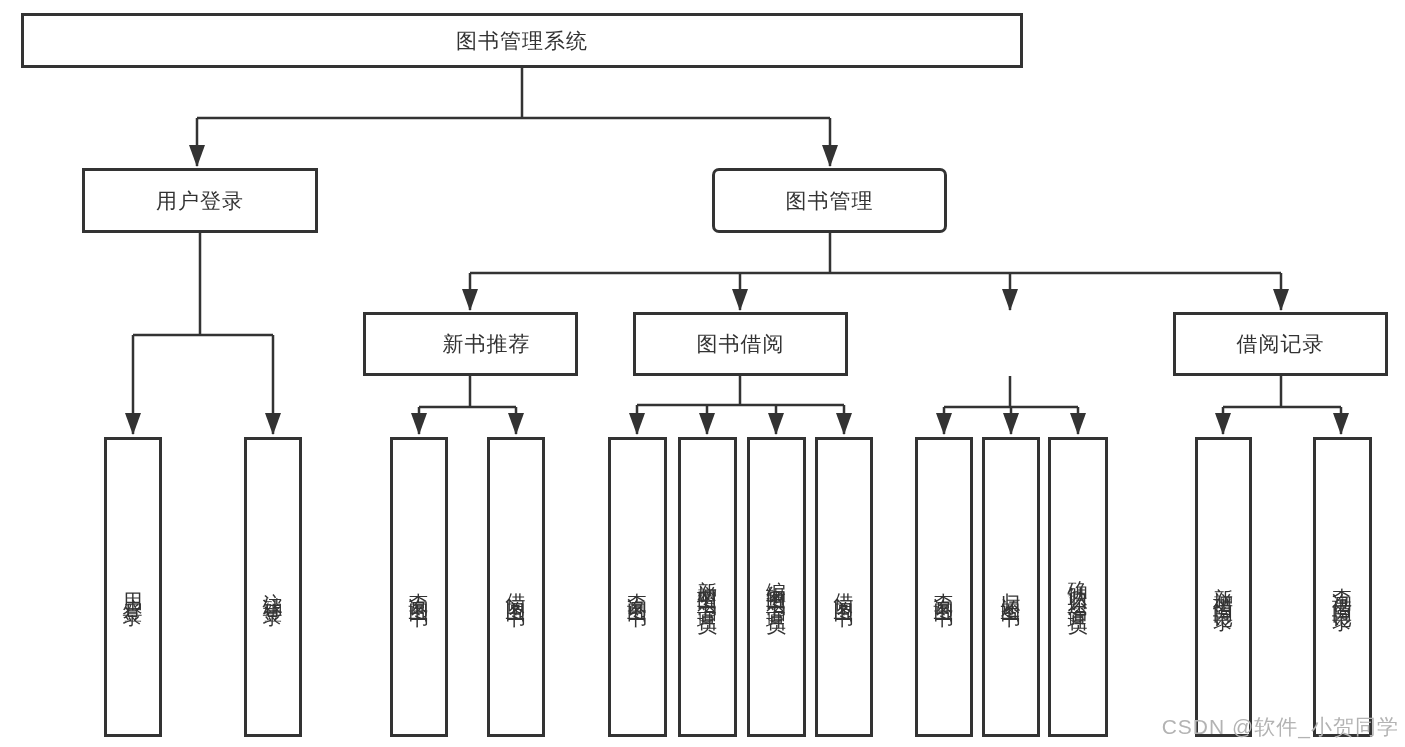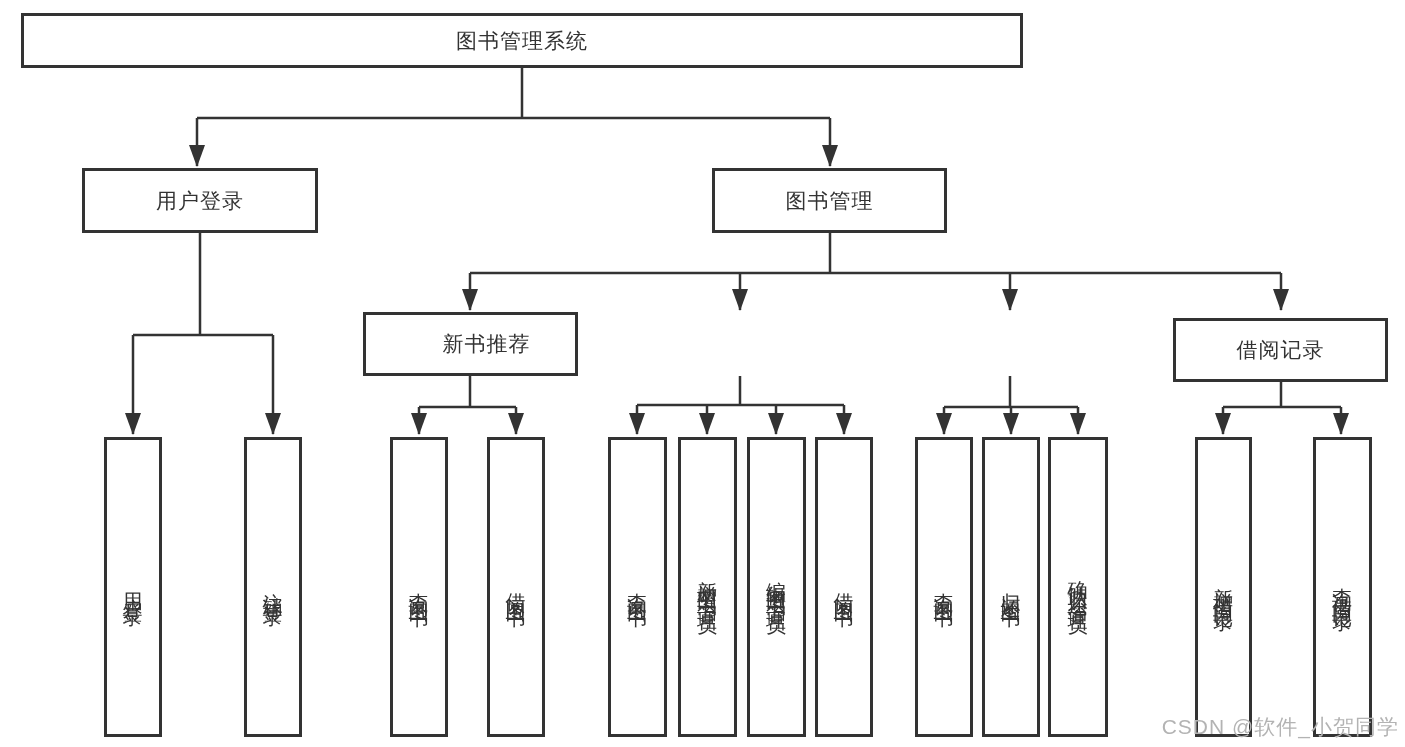--- a/index.html
+++ b/index.html
@@ -98,24 +98,25 @@
     <line class="ln" x1="944" y1="407" x2="944" y2="434" marker-end="url(#arw)"></line>
     <line class="ln" x1="1011" y1="407" x2="1011" y2="434" marker-end="url(#arw)"></line>
     <line class="ln" x1="1078" y1="407" x2="1078" y2="434" marker-end="url(#arw)"></line>
     <line class="ln" x1="1223" y1="407" x2="1223" y2="434" marker-end="url(#arw)"></line>
     <line class="ln" x1="1341" y1="407" x2="1341" y2="434" marker-end="url(#arw)"></line>
   </svg>
 
   <div class="box hbox" style="left:21px; top:13px; width:1002px; height:55px;">图书管理系统</div>
 
   <div class="box hbox" style="left:82px; top:168px; width:236px; height:65px;">用户登录</div>
-  <div class="box hbox" style="left:712px; top:168px; width:235px; height:65px;">图书管理</div>
+  <div class="box hbox" style="left:712px; top:168px; width:235px; height:65px;border-radius:7px;">图书管理</div>
 
   <div class="box hbox" style="left:363px; top:312px; width:215px; height:64px;padding-left:32px;">新书推荐</div>
-  <div class="box hbox" style="left:1173px; top:312px; width:215px; height:64px;margin-top:6px;">借阅记录</div>
+  <div class="box hbox" style="left:633px; top:312px; width:215px; height:64px;">图书借阅</div>
+  <div class="box hbox" style="left:1173px; top:312px; width:215px; height:64px;">借阅记录</div>
 
   <div class="box vbox" style="left:104px; top:437px; width:58px; height:300px;">用户登录</div>
   <div class="box vbox" style="left:244px; top:437px; width:58px; height:300px;">注销登录</div>
 
   <div class="box vbox" style="left:390px; top:437px; width:58px; height:300px;">查询图书</div>
   <div class="box vbox" style="left:487px; top:437px; width:58px; height:300px;">借阅图书</div>
 
   <div class="box vbox" style="left:608px; top:437px; width:59px; height:300px;">查询图书</div>
   <div class="box vbox" style="left:678px; top:437px; width:59px; height:300px;">新增图书（管理员）</div>
   <div class="box vbox" style="left:747px; top:437px; width:59px; height:300px;">编辑图书（管理员）</div>

